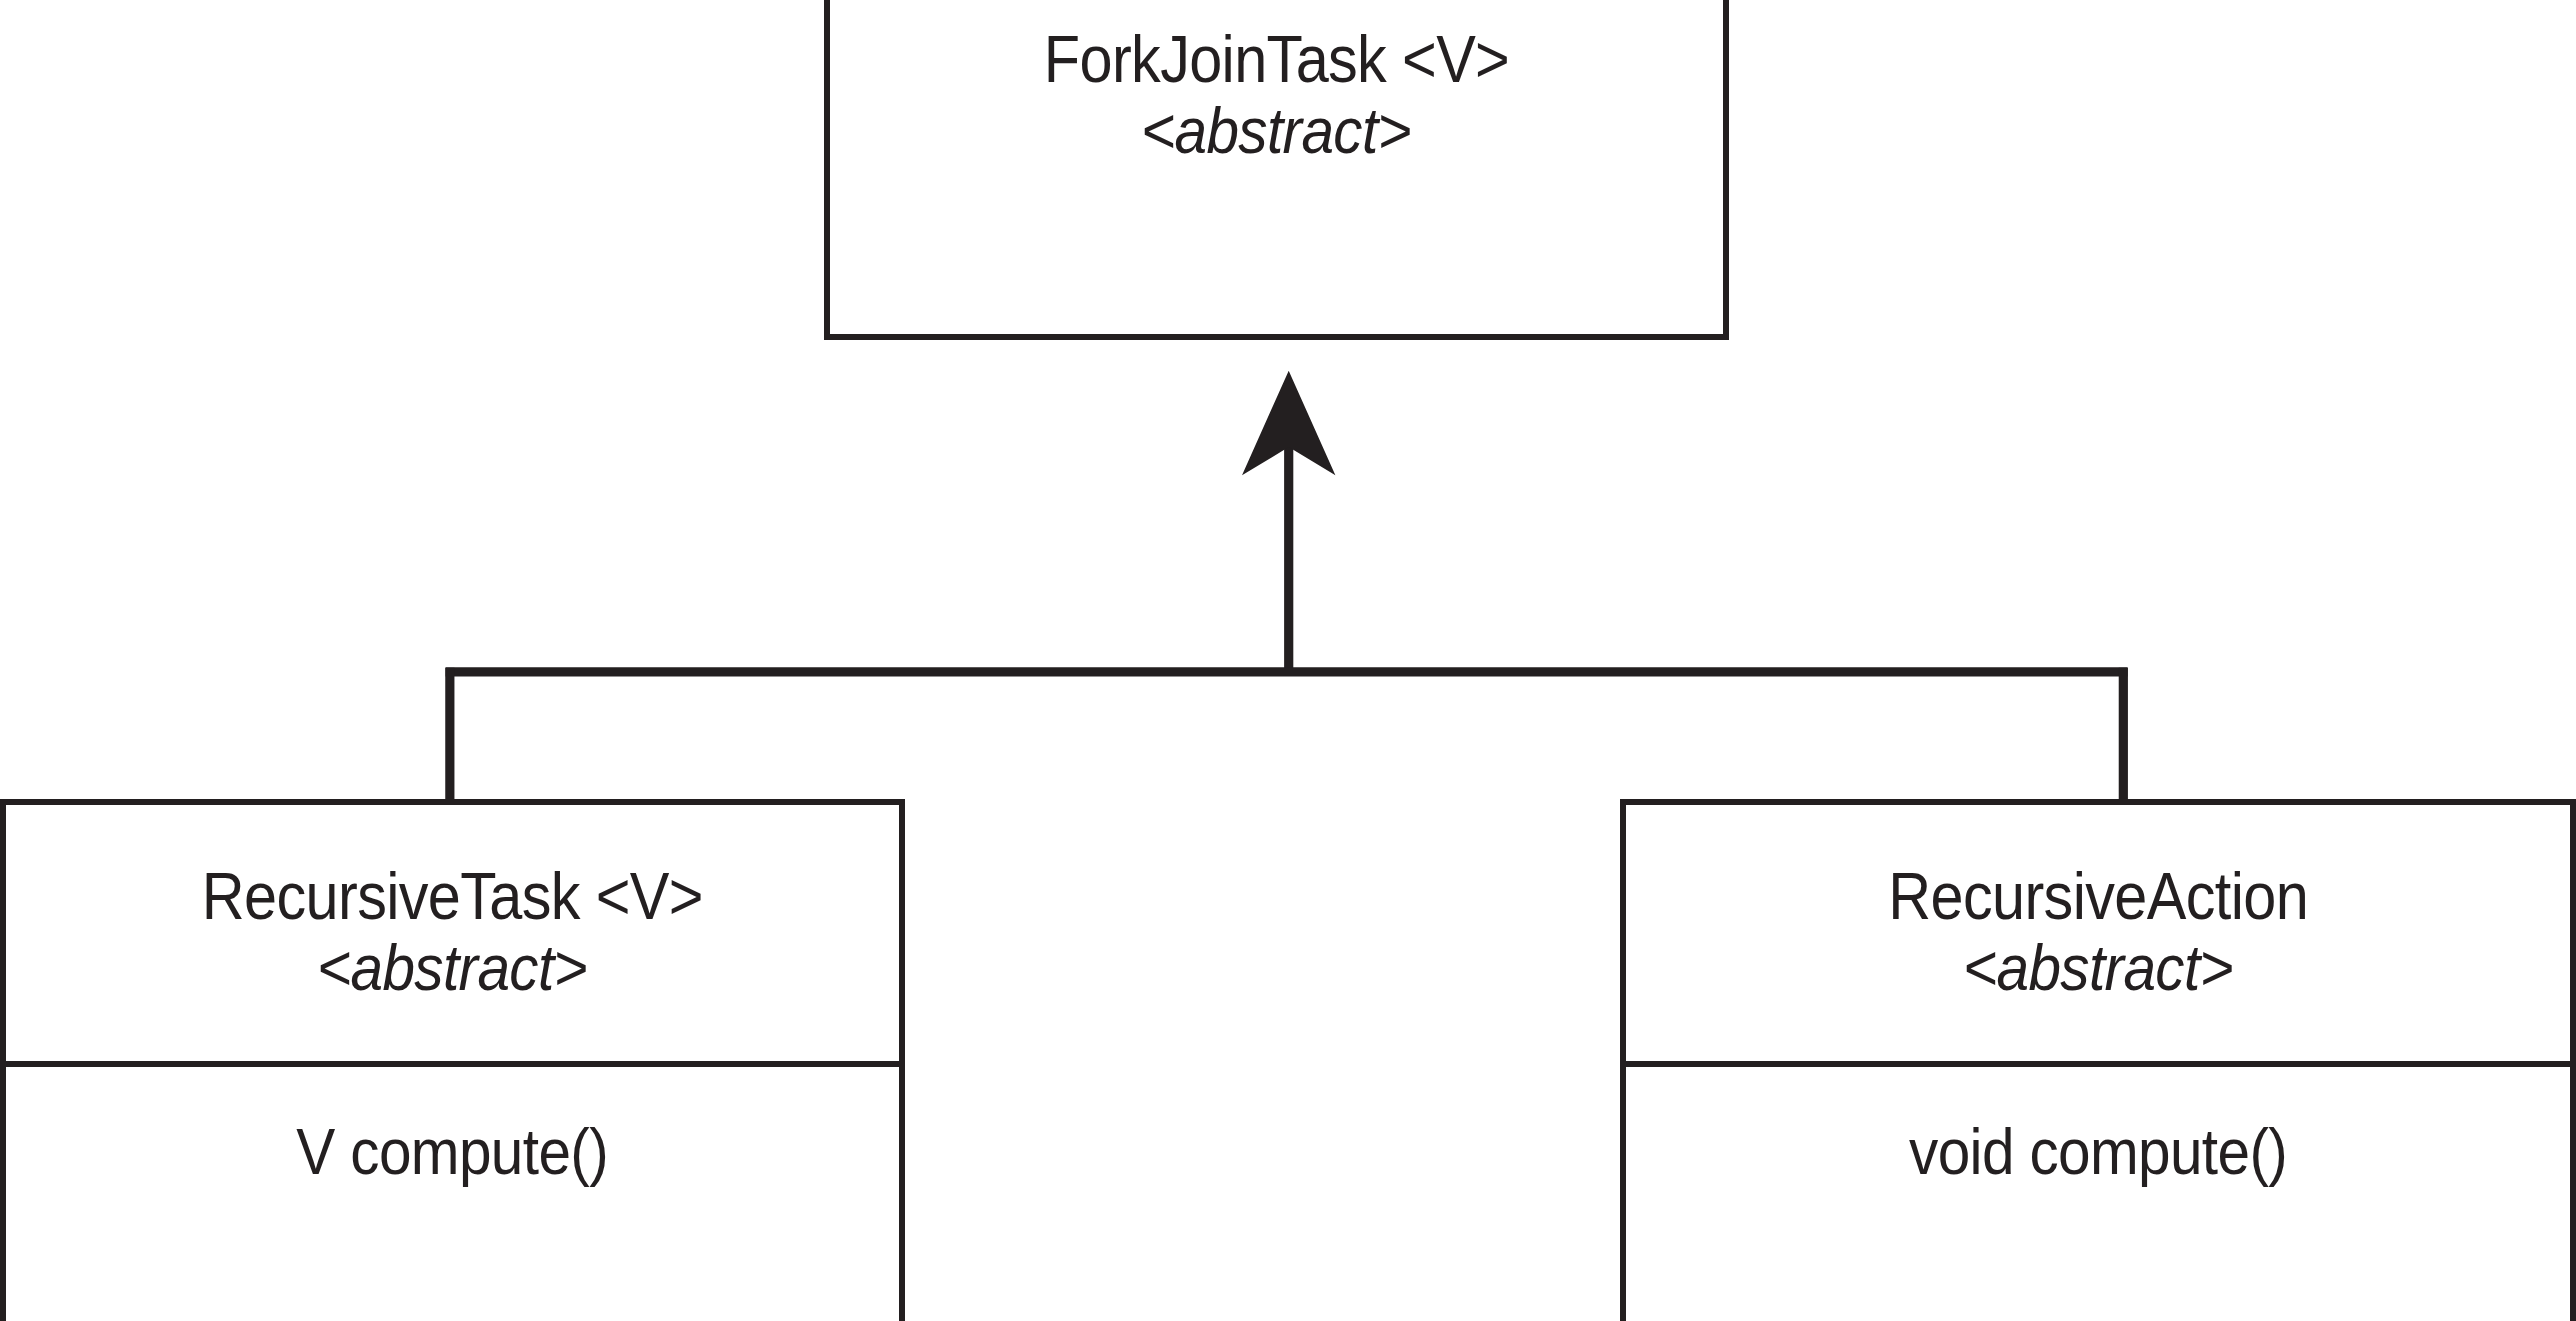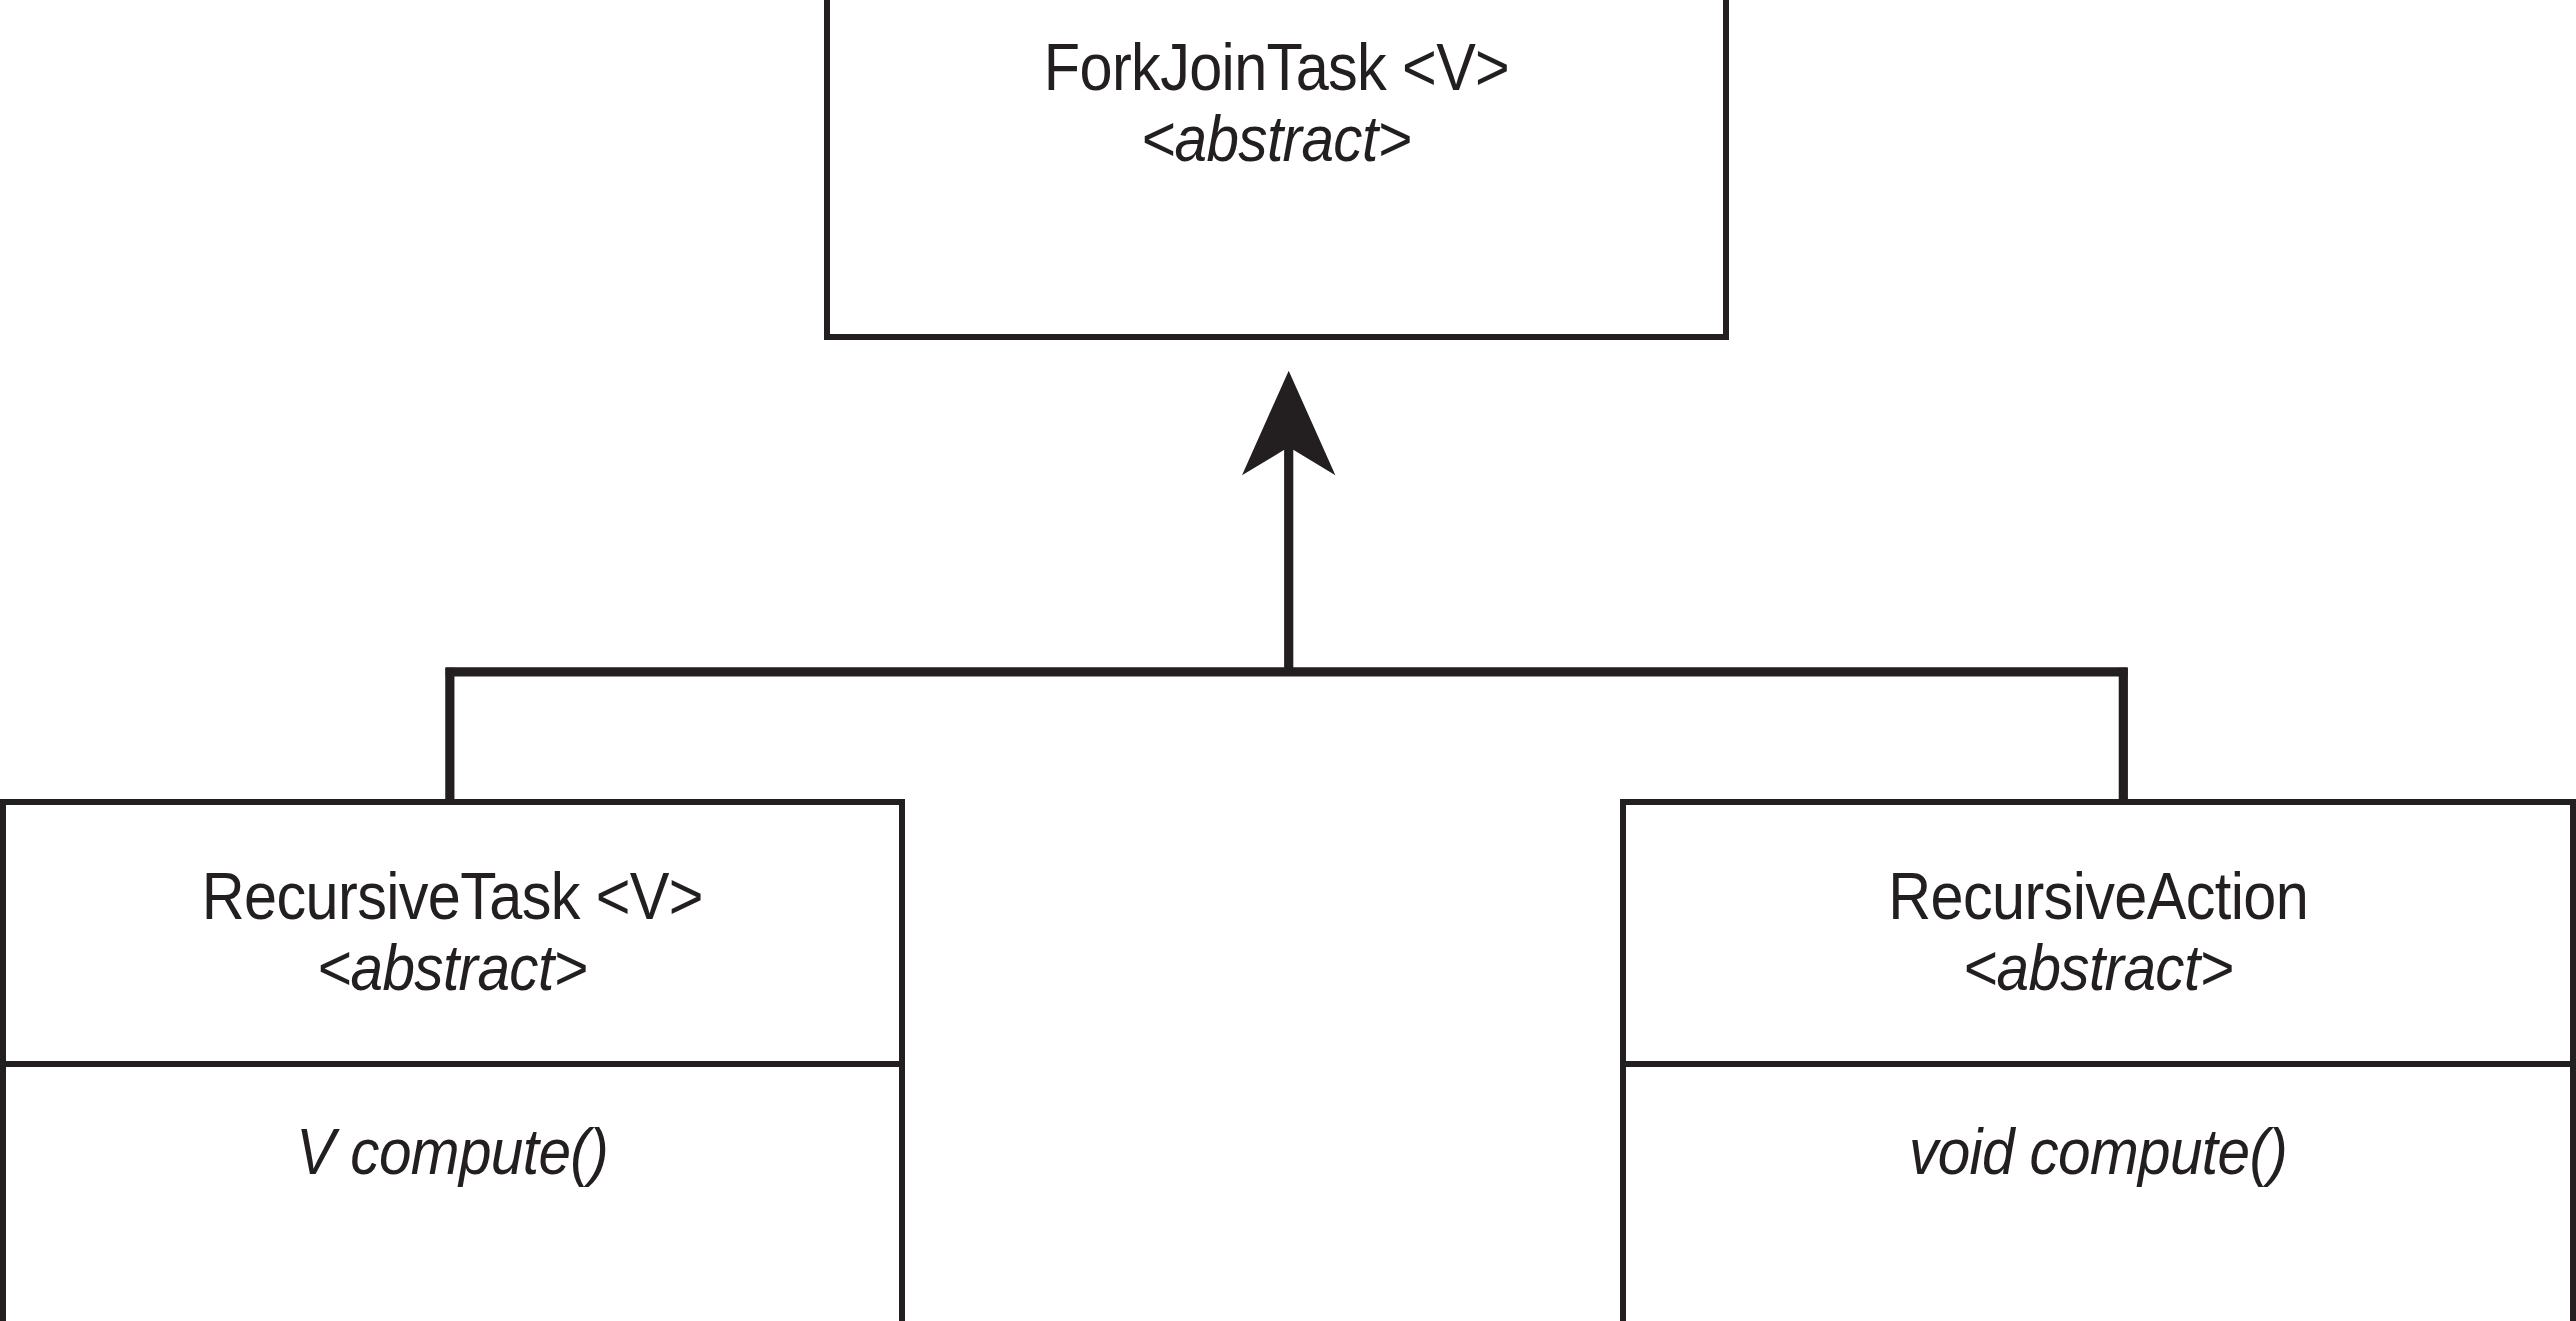--- a/index.html
+++ b/index.html
@@ -63,21 +63,20 @@
     height: 100%;
   }
 
   .name-compartment {
     height: 262px;
     border-bottom: 6.4px solid #231f20;
   }
 
   .ops-compartment {
     height: 170px;
-    font-style: italic;
   }
 
   .class-name {
     font-size: 66px;
     line-height: 1.08;
     font-weight: 400;
     letter-spacing: -0.7px;
     white-space: nowrap;
     transform: scaleX(0.9);
   }
@@ -95,21 +94,21 @@
   .operation {
     font-size: 65px;
     line-height: 1.1;
     font-weight: 400;
     letter-spacing: -0.7px;
     white-space: nowrap;
     transform: scaleX(0.9);
   }
 
   
-  #box-forkjointask .compartment { justify-content: flex-start; padding-top: 32px; }
+  #box-forkjointask .compartment { justify-content: flex-start; padding-top: 24px; }
 
   
   #connector-svg {
     position: absolute;
     left: 0;
     top: 0;
     width: 2576px;
     height: 1322px;
     pointer-events: none;
   }

